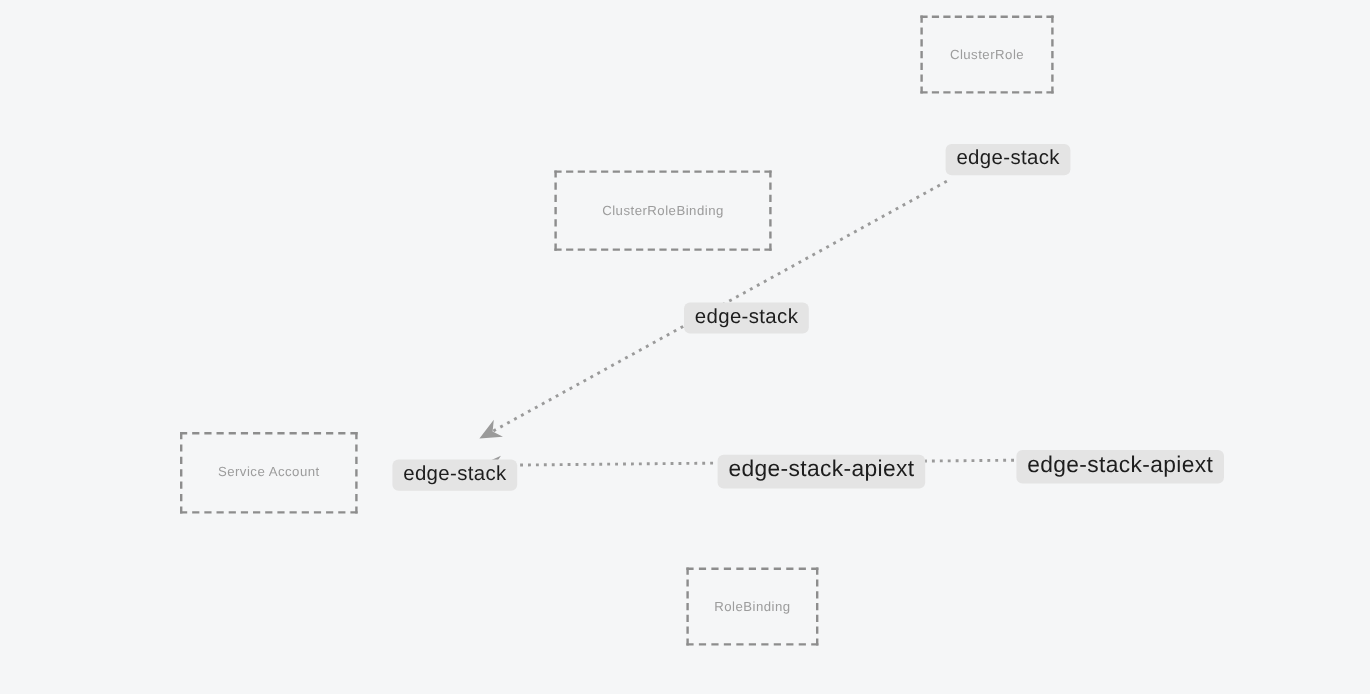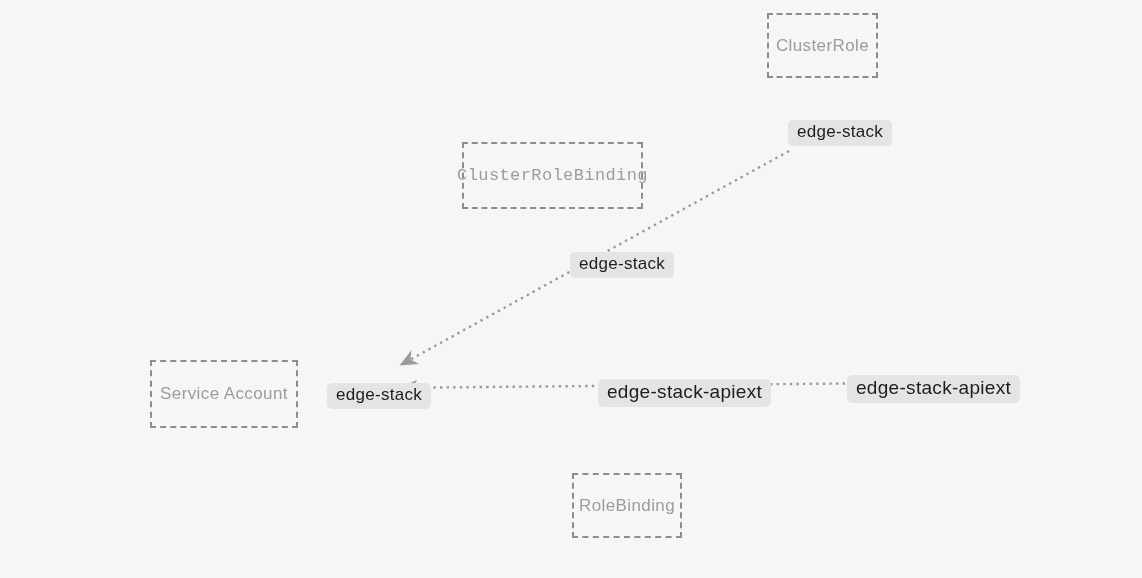--- a/index.html
+++ b/index.html
@@ -34,21 +34,21 @@
     stroke-width: 2.4;
     stroke-dasharray: 2.4 4.2;
     fill: none;
   }
   .connectors path.arrowhead { fill: var(--line); stroke: none; }
   .type-box {
     position: absolute;
     border: 2px dashed var(--box-border);
     color: var(--box-text);
     display: flex; align-items: center; justify-content: center;
-    font-size: 17px;
+    font-size: 11px;
     letter-spacing: 0.4px;
     text-align: center;
     white-space: nowrap;
   }
   .node {
     position: absolute;
     display: flex; flex-direction: row; align-items: center;
     cursor: pointer;
   }
   .icon {
@@ -81,21 +81,21 @@
     <line x1="789" y1="151" x2="405" y2="362.5"></line>
     <path class="arrowhead" d="M0 0 L18 -8 L12.5 0 L18 8 Z" transform="translate(399.5,365.5) rotate(-28.5)"></path>
 
     <line x1="845" y1="383.5" x2="405" y2="387.8"></line>
     <path class="arrowhead" d="M0 0 L18 -8 L12.5 0 L18 8 Z" transform="translate(399.5,388) rotate(-0.5)"></path>
   </svg>
 
   <div class="type-box" style="left:767px; top:13px; width:111px; height:65px;">
     <span>ClusterRole</span>
   </div>
-  <div class="type-box" style="left:462px; top:142px; width:181px; height:67px;font-family:Liberation Mono, monospace;">
+  <div class="type-box" style="left:462px; top:142px; width:181px; height:67px;">
     <span>ClusterRoleBinding</span>
   </div>
   <div class="type-box" style="left:150px; top:360px; width:148px; height:68px;">
     <span>Service Account</span>
   </div>
   <div class="type-box" style="left:572px; top:473px; width:110px; height:65px;">
     <span>RoleBinding</span>
   </div>
 
   <div class="node" style="left:788px; top:93px; width:72px;">

